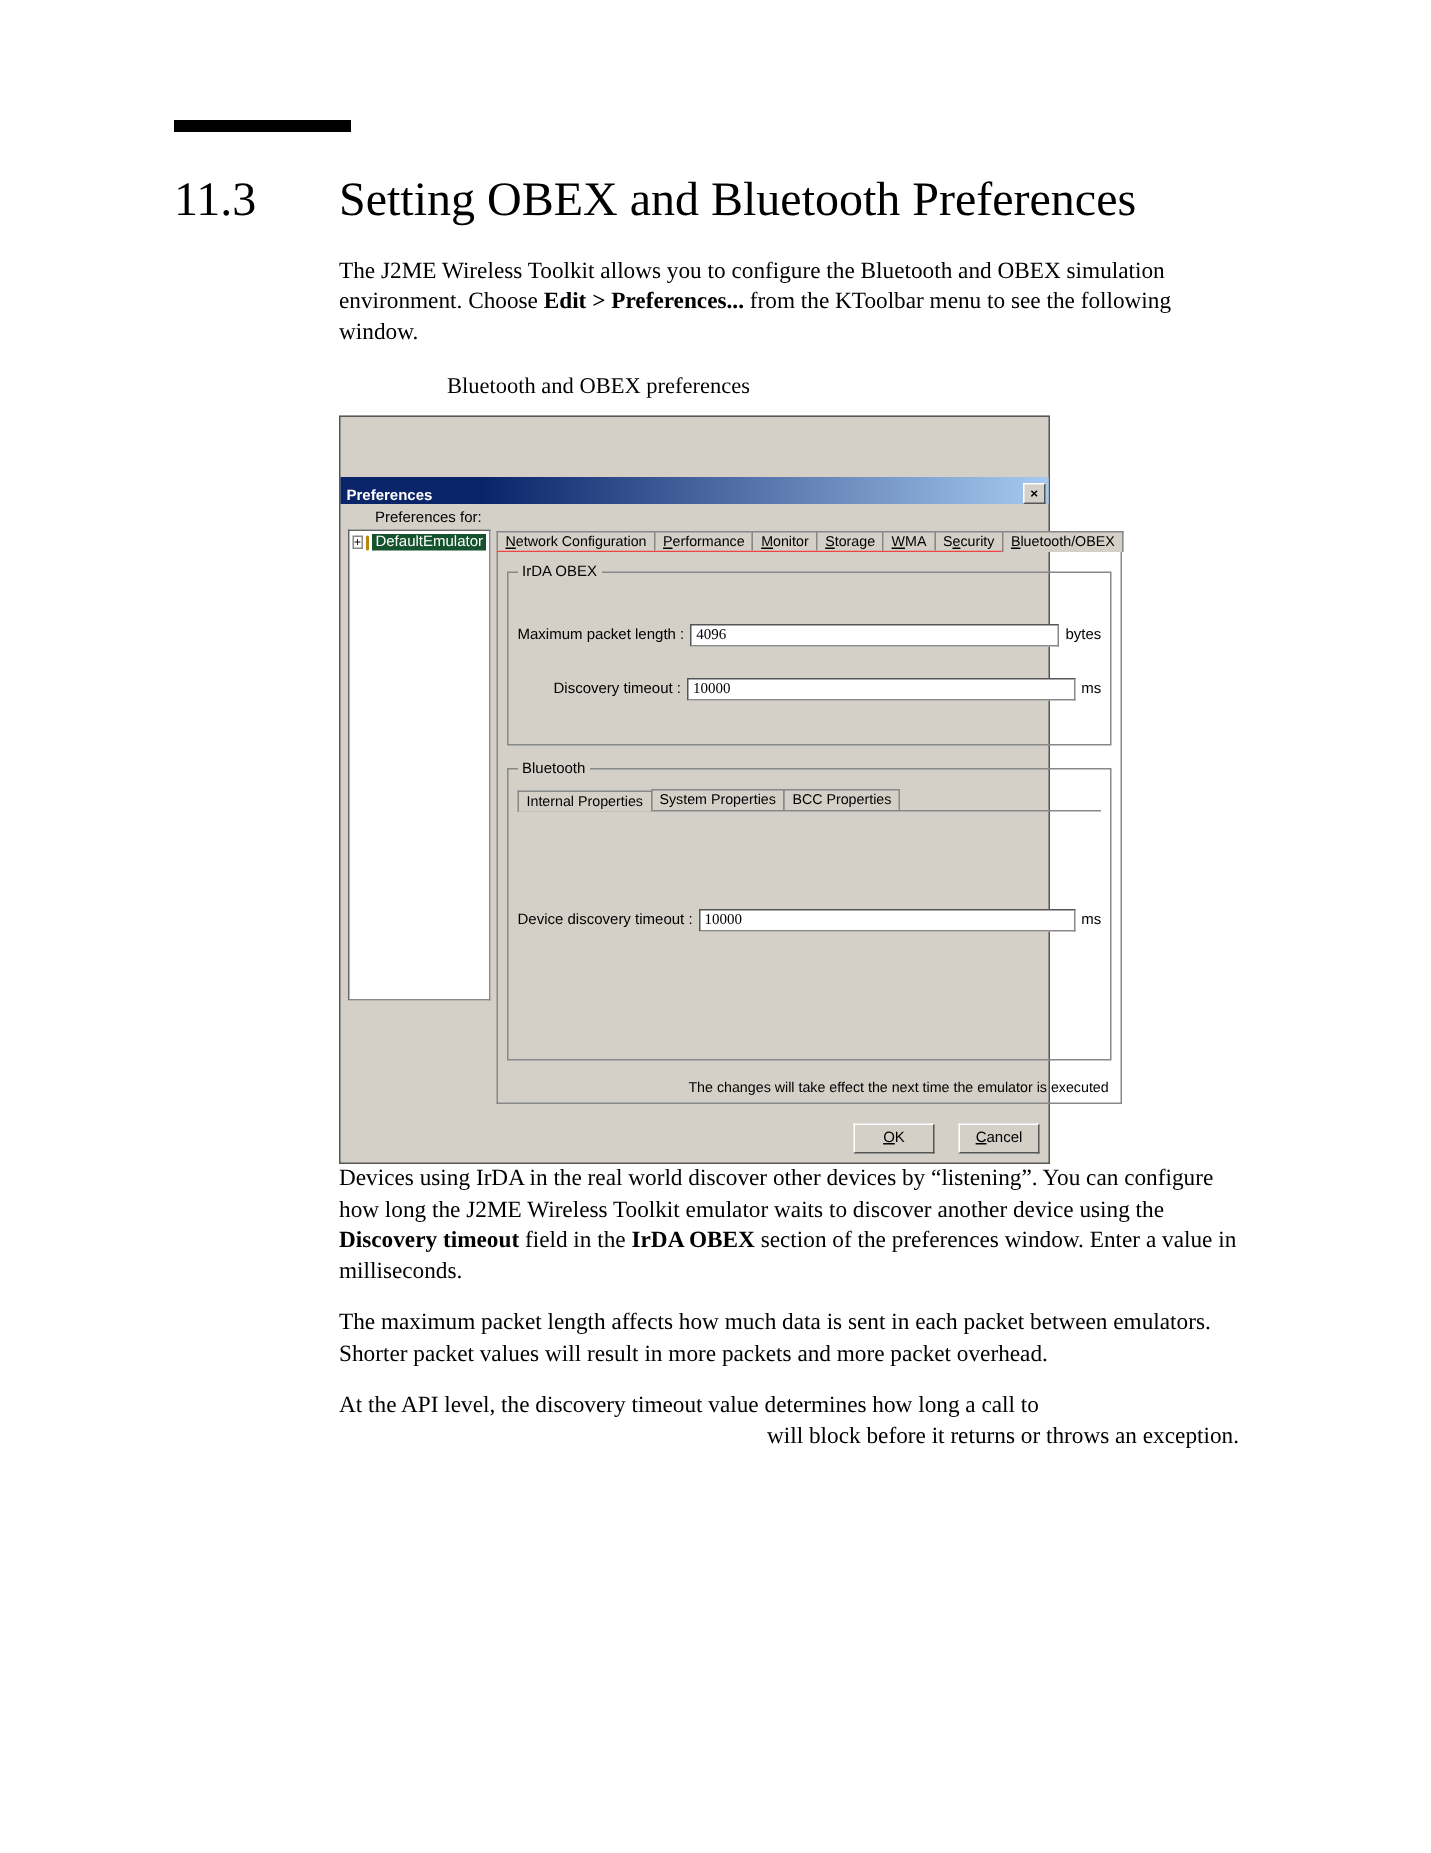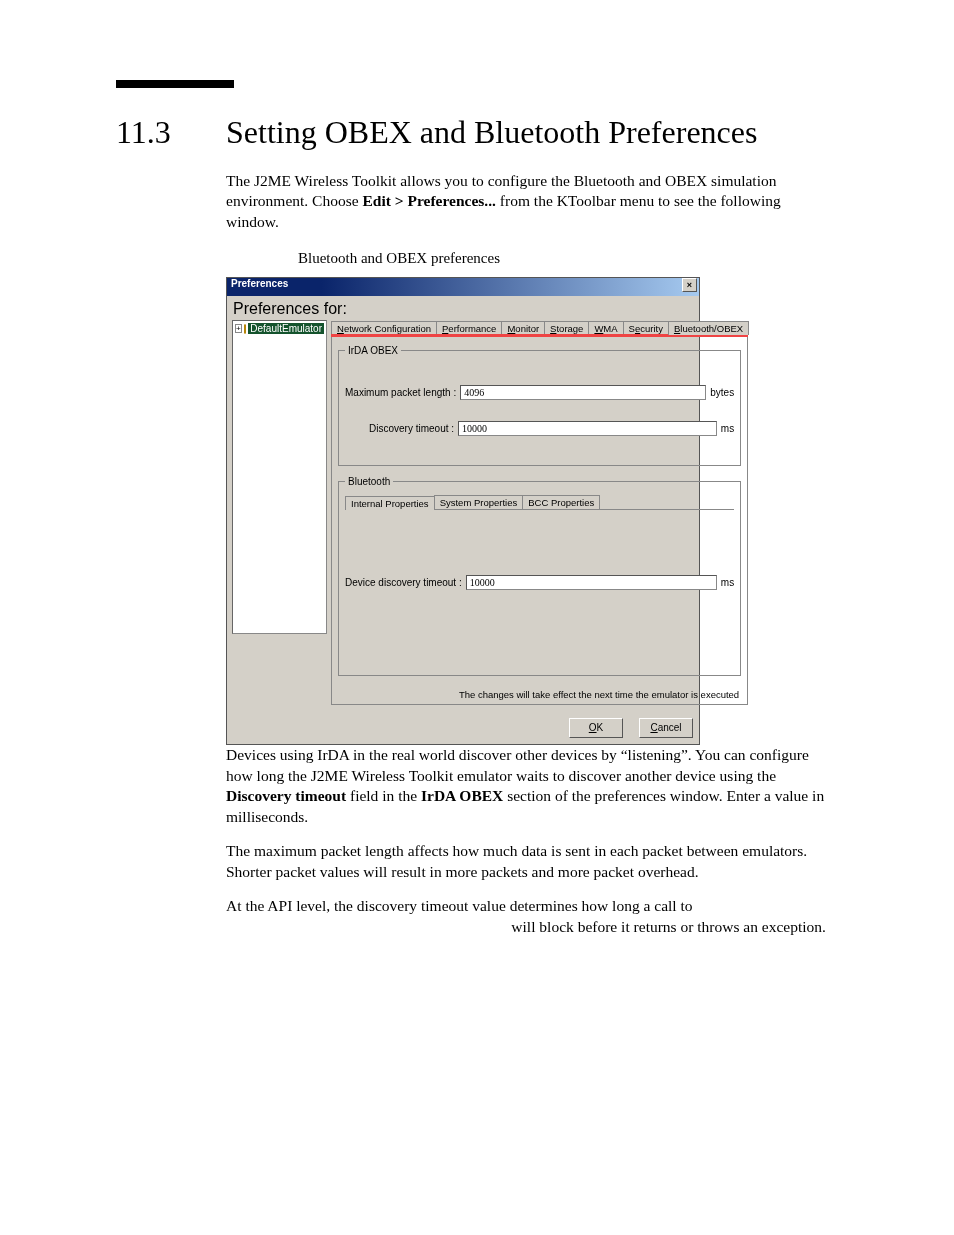--- a/index.html
+++ b/index.html
@@ -70,39 +70,40 @@
     font-size: 10px;
     border: 1px solid #555;
     background: #d4d0c8;
     color: #000;
   }
   .titlebar {
     height: 18px;
     background: linear-gradient(90deg, #0a246a 0%, #0a246a 20%, #a6caf0 100%);
     color: #fff;
     display: flex;
-    align-items: flex-start;
+    align-items: flex-end;
     padding: 0 2px 0 4px;
     font-weight: bold;
+    margin-top: 40px;
   }
   .titlebar .spacer { flex: 1; }
   .win-close {
     width: 15px; height: 14px;
     background: #d4d0c8;
     border: 1px solid #fff;
     border-right-color:#555; border-bottom-color:#555;
     color:#000;
     font-size: 9px;
     line-height: 12px;
     text-align: center;
     font-family: Arial, sans-serif;
   }
   .prefs-for {
-    padding: 4px 6px 2px 6px;
-    font-size: 16px;
+    padding: 4px 6px 2px 23px;
+    font-size: 10px;
   }
   .win-body {
     display: flex;
     padding: 0 5px 5px 5px;
     gap: 4px;
   }
   .tree {
     width: 95px;
     height: 314px;
     background: #fff;
@@ -138,21 +139,21 @@
   }
   .right-pane {
     flex: 1;
     display: flex;
     flex-direction: column;
   }
   .tabs {
     display: flex;
     align-items: flex-end;
     font-size: 9.5px;
-    border-bottom: 3px solid #ef4444;
+    border-bottom: 1px solid #ef4444;
   }
   .tab {
     padding: 1px 5px 0 5px;
     border: 1px solid #888;
     border-bottom: none;
     background: #d4d0c8;
     margin-right: -1px;
     white-space: nowrap;
   }
   .tab u { text-decoration: underline; }

